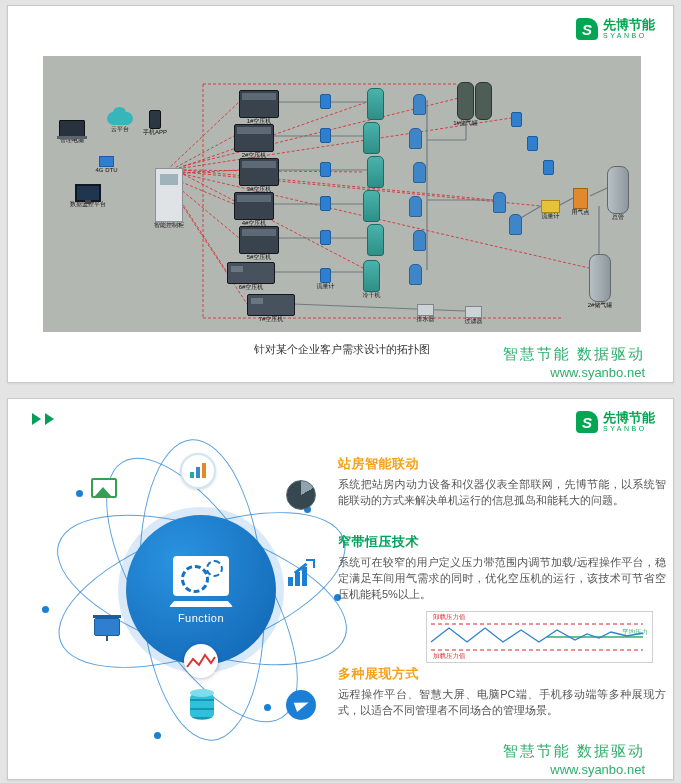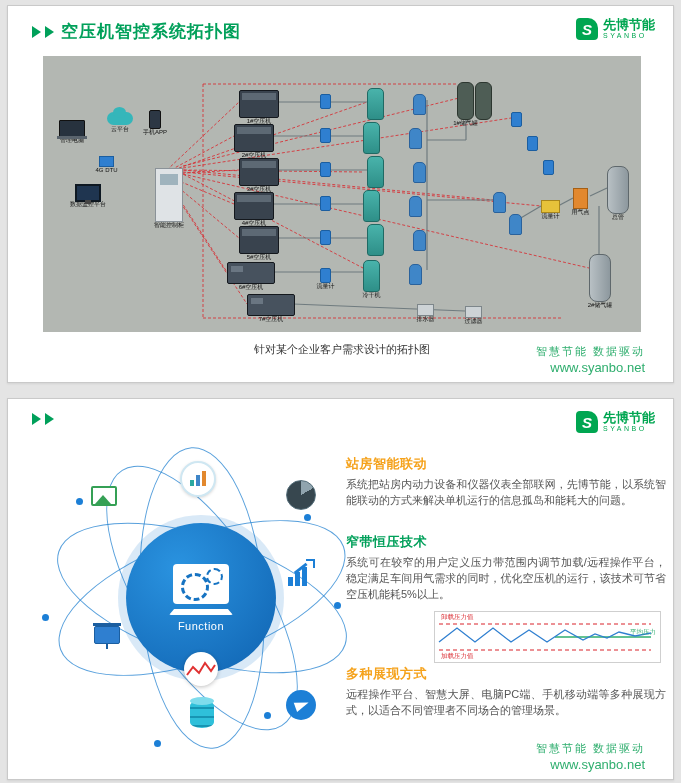--- a/index.html
+++ b/index.html
@@ -17,21 +17,21 @@
   
   .logo{position:absolute;top:12px;right:18px;display:flex;align-items:center;gap:5px;}
   .logo-mark{width:22px;height:22px;background:#00a651;border-radius:4px 10px 4px 4px;color:#fff;font-weight:bold;font-style:italic;font-size:15px;display:flex;align-items:center;justify-content:center;}
   .logo-text{display:flex;flex-direction:column;line-height:1.1;}
   .logo-cn{font-size:13px;font-weight:bold;color:#00a651;}
   .logo-en{font-size:7px;color:#00a651;letter-spacing:2.5px;}
 
   
   .footer{position:absolute;right:28px;text-align:right;line-height:1.35;}
   #slide1 .footer{top:338px;} #slide2 .footer{top:342px;}
-  .footer-slogan{color:#2fae6e;font-size:11px;letter-spacing:2px;}
+  .footer-slogan{color:#2fae6e;font-size:15px;letter-spacing:2px;}
   .footer-url{color:#2fae6e;font-size:13px;}
 
   
   .topology{position:absolute;left:35px;top:50px;width:598px;height:276px;background:#b3b7b2;overflow:hidden;}
   .topology svg{position:absolute;left:0;top:0;}
   svg polyline.signal{fill:none;stroke:#d9232a;stroke-width:0.8;stroke-dasharray:3 2;}
   svg polyline.pipe{fill:none;stroke:#6f7b7f;stroke-width:1.2;}
   .node{position:absolute;}
   .nlabel{position:absolute;top:calc(100% + 1px);left:50%;transform:translateX(-50%);font-size:6px;line-height:1;color:#111;white-space:nowrap;}
   .laptop{width:24px;height:15px;background:#27323e;border:1px solid #111;border-radius:1px;}
@@ -52,21 +52,21 @@
   .dryer{width:15px;height:30px;background:linear-gradient(#49b3ab,#2e8f88);border:1px solid #1f6a64;border-radius:5px 5px 3px 3px;}
   .minitank{width:11px;height:19px;background:#3f86c8;border:1px solid #2a629c;border-radius:5px 5px 2px 2px;}
   .cylinder{width:15px;height:36px;background:#4e5d55;border:1px solid #2c362f;border-radius:6px;}
   .bigcyl{width:20px;height:46px;background:linear-gradient(90deg,#b8c0c4,#8d989e);border:1px solid #5f686c;border-radius:8px;}
   .ybox{width:17px;height:11px;background:#e6c23a;border:1px solid #a8861c;}
   .obox{width:13px;height:19px;background:#e2882e;border:1px solid #a55f14;}
   .smallbox{width:15px;height:10px;background:#cdd3d6;border:1px solid #7d868a;}
   .caption{position:absolute;top:336px;left:35px;width:598px;text-align:center;font-size:11px;color:#333;}
 
   
-  .orbit-wrap{position:absolute;left:28px;top:55px;width:330px;height:305px;}
+  .orbit-wrap{position:absolute;left:28px;top:47px;width:330px;height:305px;}
   .orbit{position:absolute;left:15px;top:82px;width:300px;height:122px;border:1.5px solid rgba(32,128,208,.75);border-radius:50%;}
   .o1{transform:rotate(-20deg);} .o2{transform:rotate(18deg);} .o3{transform:rotate(58deg);} .o4{transform:rotate(86deg);}
   .dot{position:absolute;width:7px;height:7px;border-radius:50%;background:#1c7fd6;}
   .d1{left:40px;top:44px;} .d2{left:298px;top:148px;} .d3{left:228px;top:258px;} .d4{left:6px;top:160px;} .d5{left:268px;top:60px;} .d6{left:118px;top:286px;}
   .center-circle{position:absolute;left:90px;top:69px;width:150px;height:150px;border-radius:50%;
     background:radial-gradient(circle at 35% 30%,#2a93e0,#0f62b0);
     box-shadow:0 0 0 8px rgba(46,134,208,.18);
     display:flex;flex-direction:column;align-items:center;justify-content:center;gap:5px;z-index:2;}
   .pc-icon{position:relative;width:56px;height:40px;background:#fff;border-radius:4px;}
   .gear1{position:absolute;left:8px;top:9px;width:22px;height:22px;border:3px dashed #1673c2;border-radius:50%;}
@@ -81,21 +81,21 @@
   .sat-board::before{content:"";position:absolute;left:2px;bottom:0;width:16px;height:9px;background:#35a055;clip-path:polygon(0 100%,50% 0,100% 100%);}
   .sat-screen{left:58px;top:172px;width:24px;height:16px;background:#2f7fd0;border:1px solid #1b5ea0;border-radius:2px;}
   .sat-screen::before{content:"";position:absolute;left:-2px;top:-4px;right:-2px;height:3px;background:#1b5ea0;}
   .sat-screen::after{content:"";position:absolute;left:11px;top:100%;width:2px;height:6px;background:#1b5ea0;}
   .sat-redchart{left:148px;top:198px;width:34px;height:34px;background:#fff;border-radius:50%;box-shadow:0 1px 4px rgba(0,0,0,.25);display:flex;align-items:center;justify-content:center;}
   .sat-db{left:154px;top:246px;width:24px;height:28px;border-radius:12px/6px;background:repeating-linear-gradient(180deg,#2fc0da 0 7px,#1795b3 7px 9px);}
   .sat-db::before{content:"";position:absolute;left:0;top:-3px;width:100%;height:8px;background:#7fdcec;border-radius:50%;}
 
   
   .features{position:absolute;left:278px;top:0;width:384px;}
-  .feature{position:absolute;display:grid;grid-template-columns:40px 1fr;column-gap:20px;width:380px;}
+  .feature{position:absolute;display:grid;grid-template-columns:40px 1fr;column-gap:12px;width:380px;}
   .feature1{top:56px;} .feature2{top:134px;} .feature3{top:266px;}
   .f-icon{grid-row:2;margin-top:3px;justify-self:start;}
   .f-title{grid-column:2;font-size:13px;font-weight:bold;margin-bottom:4px;letter-spacing:.5px;}
   .t-orange{color:#f5a21b;} .t-green{color:#00a05a;}
   .f-body{grid-column:2;font-size:11px;color:#555;line-height:1.45;text-align:justify;}
   .icon-pie{width:28px;height:28px;border-radius:50%;background:conic-gradient(#90a4ae 0 60deg,#37474f 60deg 360deg);border:1px solid #546e7a;}
   .icon-bars{width:30px;height:30px;position:relative;display:flex;align-items:flex-end;gap:2px;padding:2px;box-sizing:border-box;}
   .icon-bars .b{width:5px;background:#1c7fd6;}
   .icon-bars .b1{height:9px;} .icon-bars .b2{height:14px;} .icon-bars .b3{height:19px;}
   .icon-bars::before{content:"";position:absolute;left:7px;top:9px;width:15px;height:2.5px;background:#1c7fd6;transform:rotate(-38deg);}
@@ -107,25 +107,20 @@
   .pcl-upper{left:6px;top:2px;color:#d9232a;}
   .pcl-lower{left:6px;bottom:2px;color:#d9232a;}
   .pcl-avg{right:4px;top:17px;color:#2fae6e;}
 </style>
 </head>
 <body>
 
 <div id="canvas">
 
   <section class="slide" id="slide1">
-    <div class="slide-header">
-      <span class="chev"></span>
-      <span class="chev"></span>
-      <h1 class="slide-title" style="margin:0;">空压机智控系统拓扑图</h1>
-    </div>
     <div class="logo">
       <span class="logo-mark">S</span>
       <span class="logo-text">
         <span class="logo-cn">先博节能</span>
         <span class="logo-en">SYANBO</span>
       </span>
     </div>
 
     <div class="topology">
       <svg width="598" height="276" viewBox="0 0 598 276">

